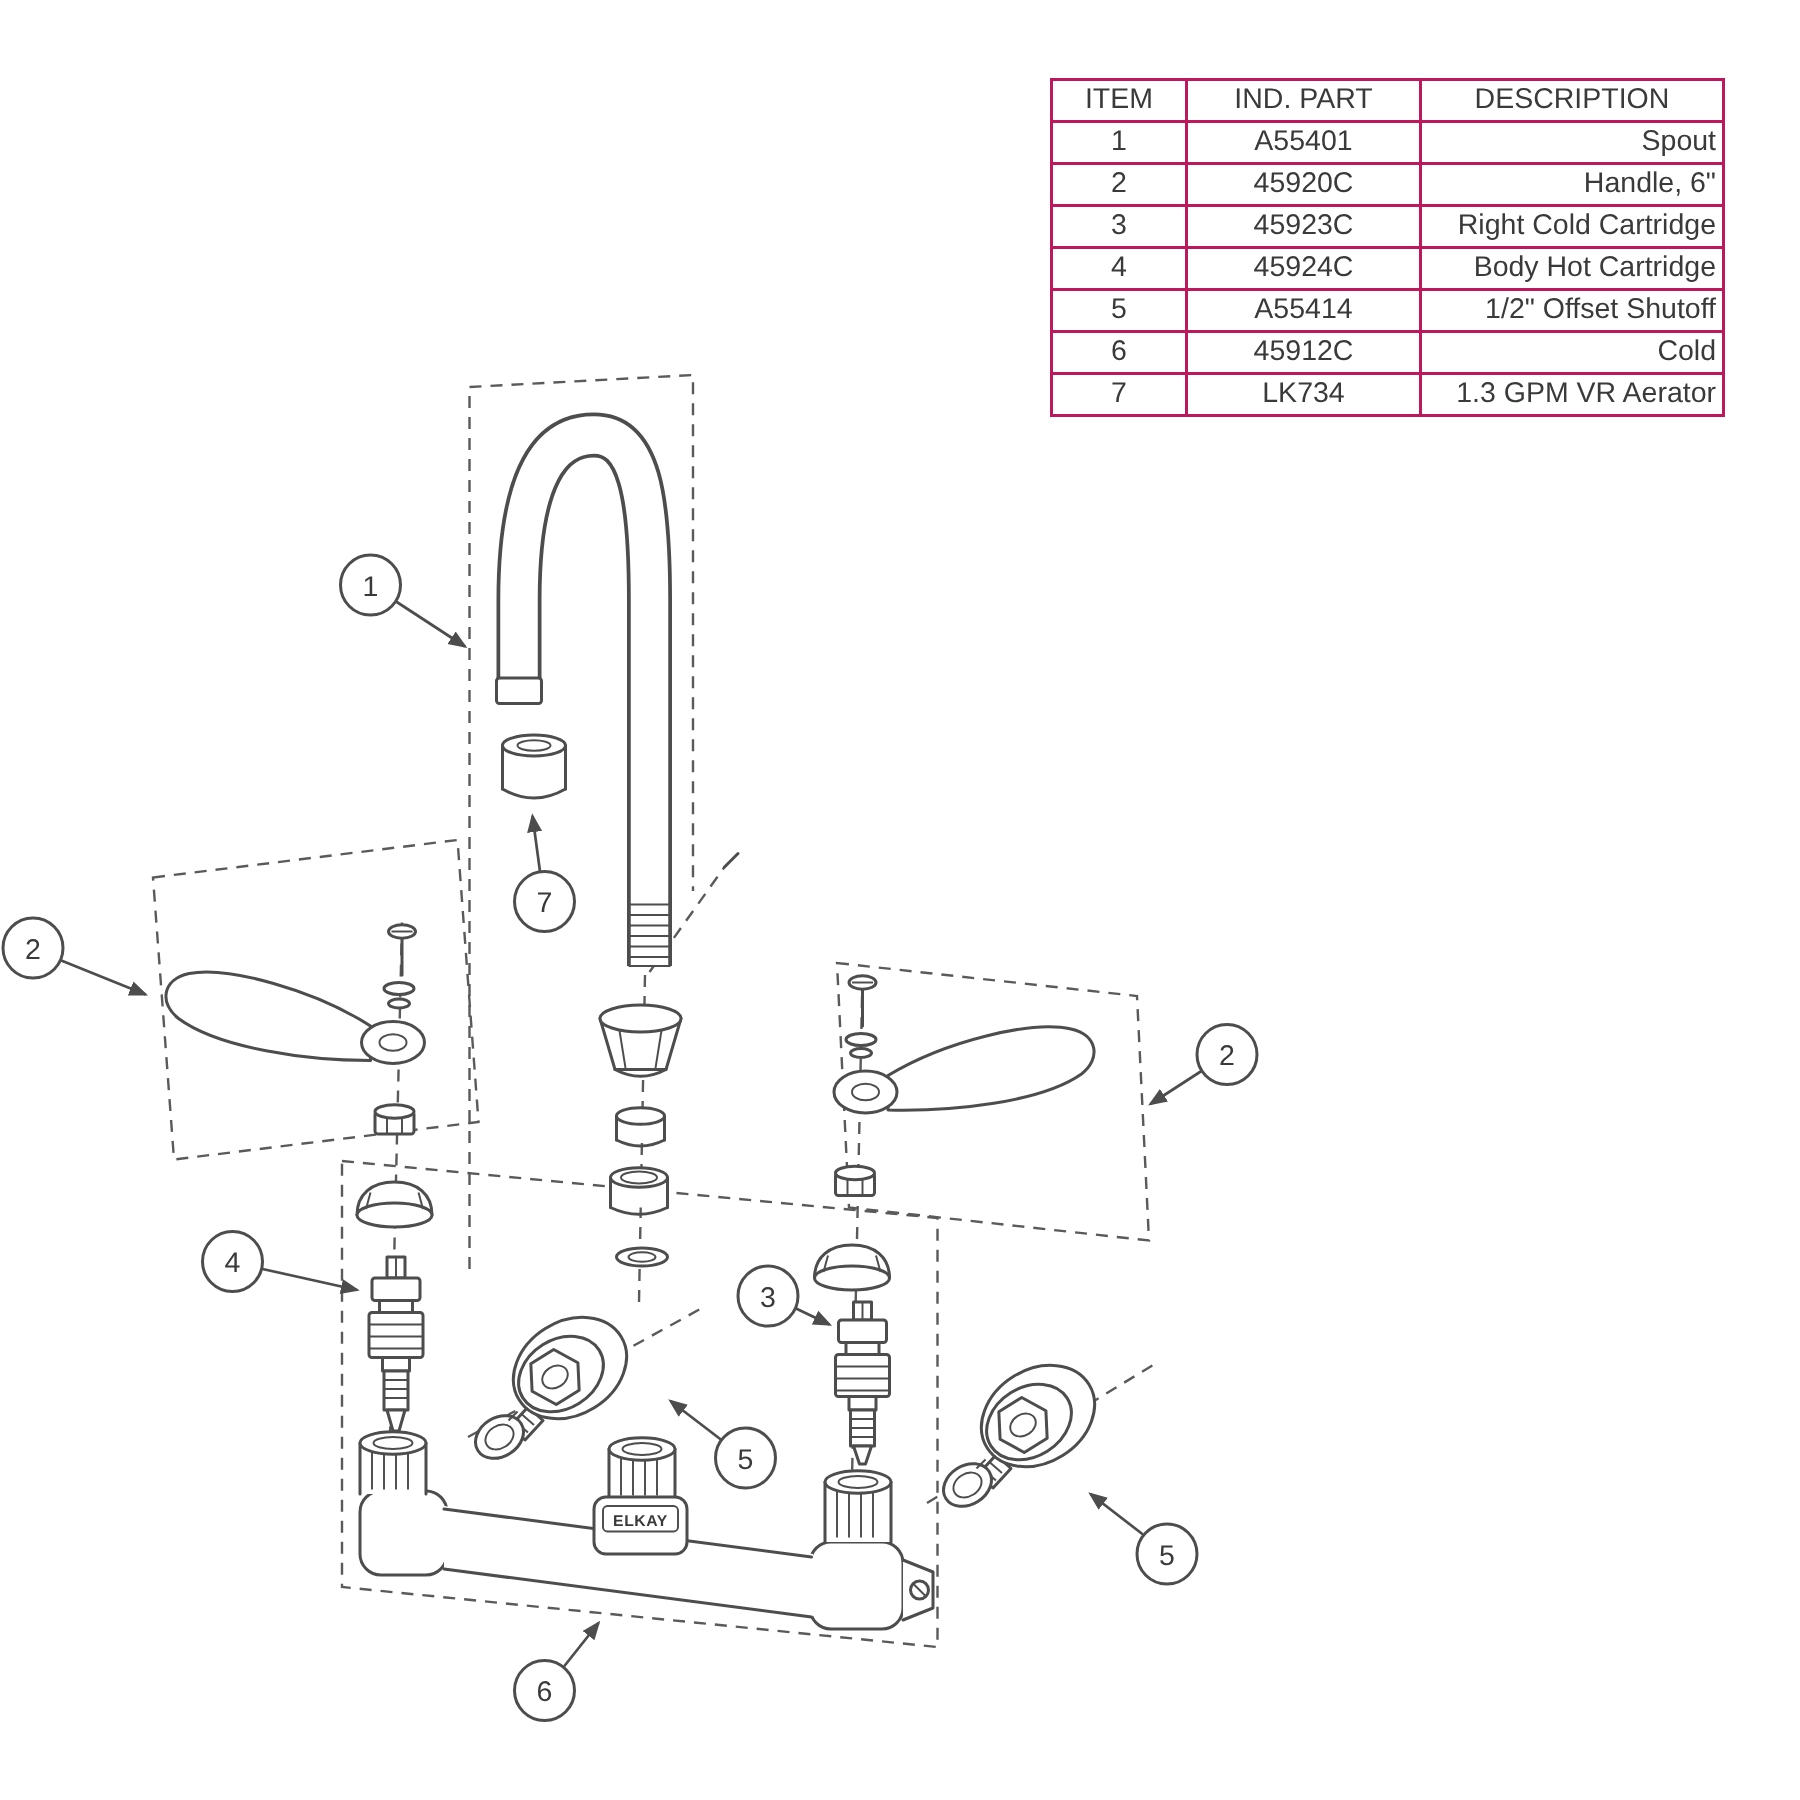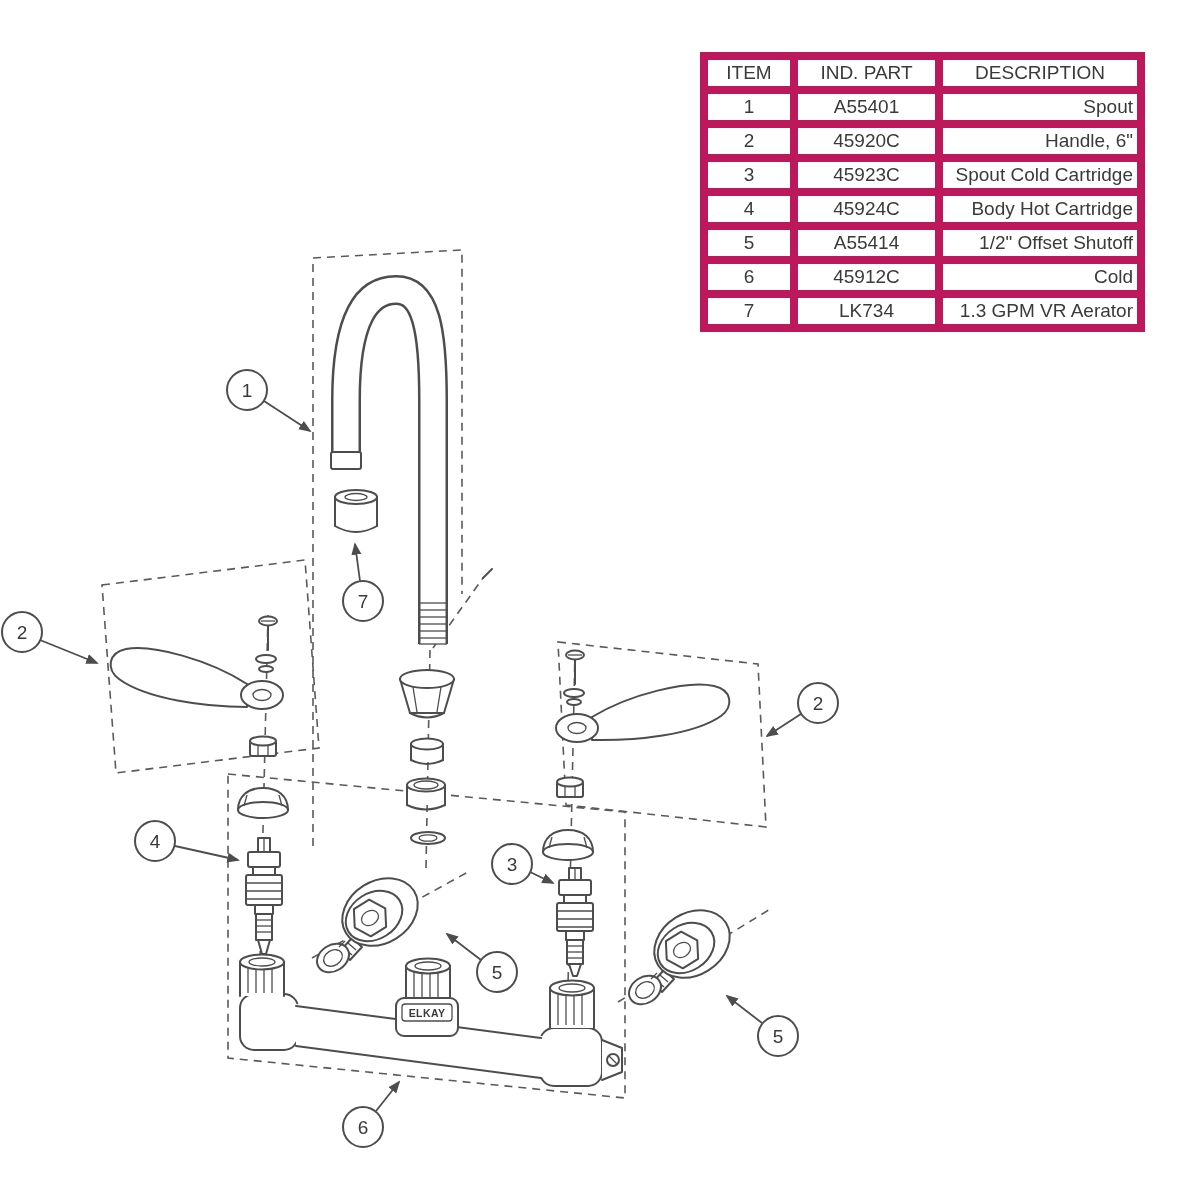--- a/index.html
+++ b/index.html
@@ -9,26 +9,26 @@
   }
   svg.diagram { position:absolute; left:0; top:0; }
 
   
   .table-wrap { position:absolute; left:700px; top:52px; }
   table.parts {
     border-collapse:collapse; table-layout:fixed;
     font-size:19px; color:#3a3a3a;
   }
   table.parts th, table.parts td {
-    border:8px solid #be185d; height:22px; padding:2px 4px;
+    border:2px solid #be185d; height:22px; padding:2px 4px;
     box-sizing:border-box; overflow:hidden; white-space:nowrap;
     font-weight:normal;
   }
   .col-item { width:90px; text-align:center; }
-  .col-part { width:145px; text-align:center; }
+  .col-part { width:156px; text-align:center; }
   .col-desc { width:202px; text-align:center; }
   td.cell-desc { text-align:right; padding-left:14px; }
 
   
   .ln   { stroke:#4d4d4d; stroke-width:2; fill:none; stroke-linecap:round; stroke-linejoin:round; }
   .thin { stroke:#4d4d4d; stroke-width:1.3; fill:none; }
   .fw   { fill:#ffffff; }
   .dash { stroke:#5a5a5a; stroke-width:1.6; fill:none; stroke-dasharray:8 6; }
   .leader { stroke:#4d4d4d; stroke-width:1.8; fill:none; marker-end:url(#arr); }
   .callout-circle { fill:#ffffff; stroke:#4d4d4d; stroke-width:2; }
@@ -54,21 +54,21 @@
         <td class="col-desc cell-desc">Spout</td>
       </tr>
       <tr>
         <td class="col-item">2</td>
         <td class="col-part">45920C</td>
         <td class="col-desc cell-desc">Handle, 6"</td>
       </tr>
       <tr>
         <td class="col-item">3</td>
         <td class="col-part">45923C</td>
-        <td class="col-desc cell-desc">Spout Cold Cartridge</td>
+        <td class="col-desc cell-desc">Right Cold Cartridge</td>
       </tr>
       <tr>
         <td class="col-item">4</td>
         <td class="col-part">45924C</td>
         <td class="col-desc cell-desc">Body Hot Cartridge</td>
       </tr>
       <tr>
         <td class="col-item">5</td>
         <td class="col-part">A55414</td>
         <td class="col-desc cell-desc">1/2" Offset Shutoff</td>

